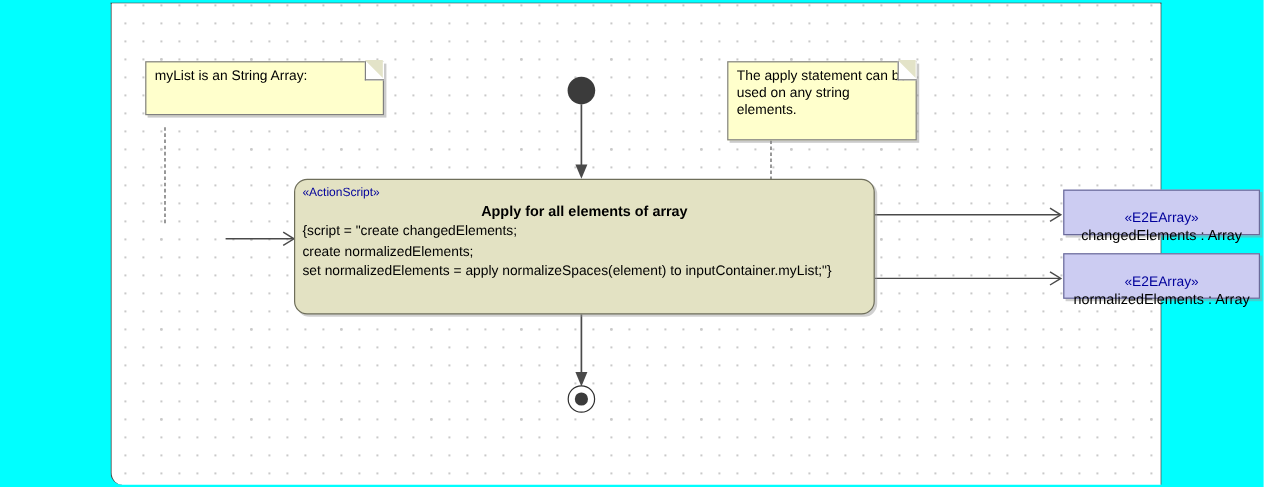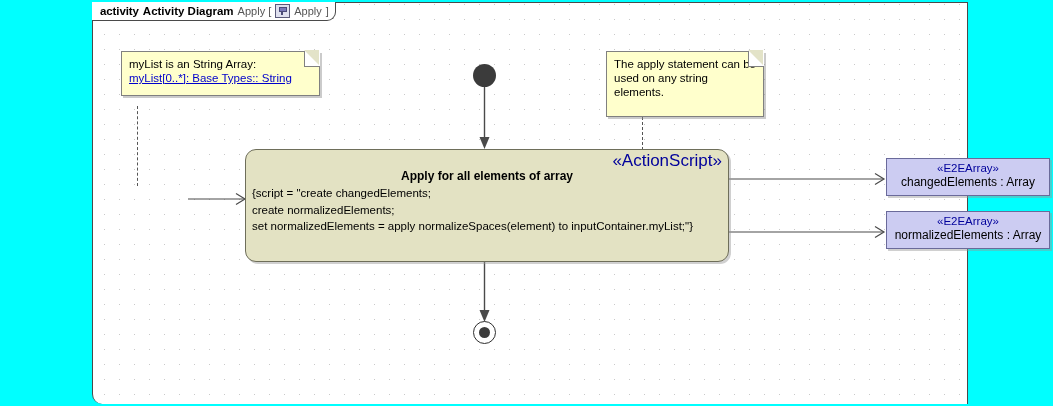--- a/index.html
+++ b/index.html
@@ -94,39 +94,39 @@
     position:absolute;left:245px;top:149px;width:484px;height:113px;
     background:#e3e2c3;
     border:1.5px solid #6e6e5a;
     border-radius:11px;
     box-sizing:border-box;
     box-shadow:2px 2px 0 rgba(150,150,150,.45);
     z-index:5;
     padding:4px 6px 0 6px;
   }
   .action .stereo{
-    text-align:right;color:#00009b;font-size:17px;line-height:14px;
+    text-align:left;color:#00009b;font-size:10px;line-height:14px;
   }
   .action .title{
     text-align:center;font-weight:bold;font-size:12px;line-height:16px;
   }
   .action .script{
     font-size:11.5px;line-height:14.5px;margin-top:2px;white-space:nowrap;
   }
 
   
   .objnode{
     position:absolute;
     background:#ccccf2;
     border:1px solid #6a6a9a;
     box-sizing:border-box;
     text-align:center;
     box-shadow:2px 2px 0 rgba(150,150,150,.45);
     z-index:5;
-    padding-top:2px;
+    padding-top:16px;
   }
   .objnode .stereo{color:#00009b;font-size:11.5px;line-height:14px;}
   .objnode .nm{font-weight:normal;font-size:12px;line-height:15px;}
   .objnode.single{display:flex;align-items:center;justify-content:center;padding-top:0;}
 
   
   .initial{
     position:absolute;width:23px;height:23px;border-radius:50%;
     background:#3b3b3b;z-index:5;
   }
@@ -145,33 +145,24 @@
 </style>
 </head>
 <body>
 
 <div class="canvas">
 
   <div class="frame">
     <div class="frame-grid"></div>
   </div>
 
-  <div class="frame-tab">
-    <span class="kw">activity</span>
-    <span class="nm">Activity Diagram</span>
-    <span class="pl">Apply [</span>
-    <span class="tab-icon"></span>
-    <span class="pl">Apply</span>
-    <span class="pl">]</span>
-  </div>
 
   <div class="note" style="left:121px;top:51px;width:199px;height:45px;">
     <span class="fold"></span>
     <div class="note-line">myList is an String Array:</div>
-    <div class="note-line"><a href="#">myList[0..*]: Base Types:: String</a></div>
   </div>
   <div class="vdash" style="left:137px;top:106px;height:80px;"></div>
 
   <div class="note" style="left:606px;top:51px;width:158px;height:66px;">
     <span class="fold"></span>
     <div class="note-line">The apply statement can be</div>
     <div class="note-line">used on any string</div>
     <div class="note-line">elements.</div>
   </div>
   <div class="vdash" style="left:642px;top:117px;height:33px;"></div>

